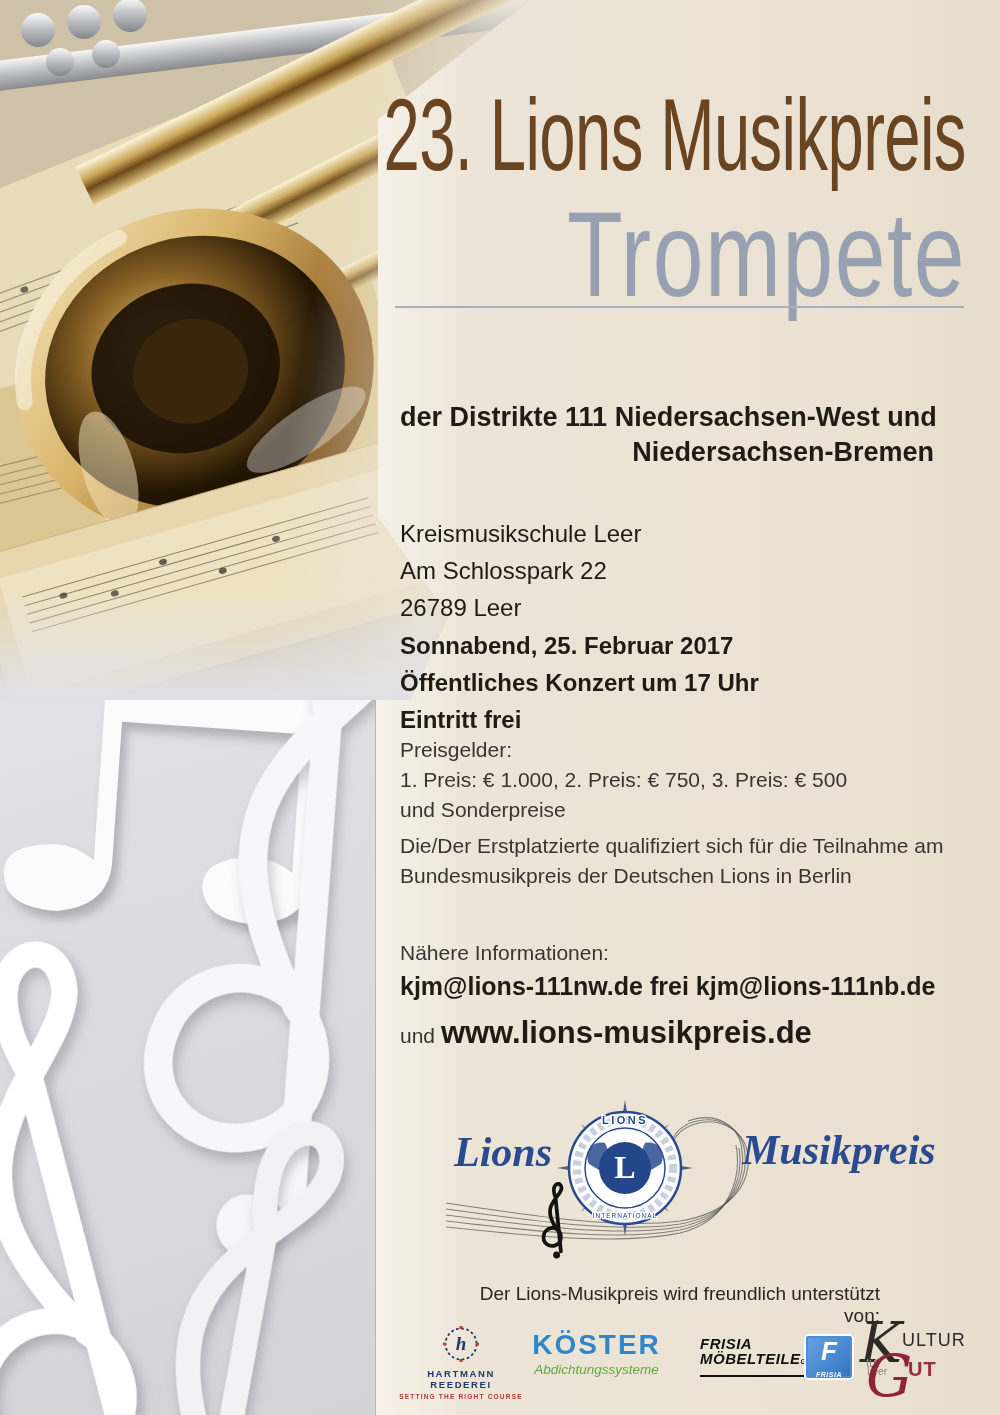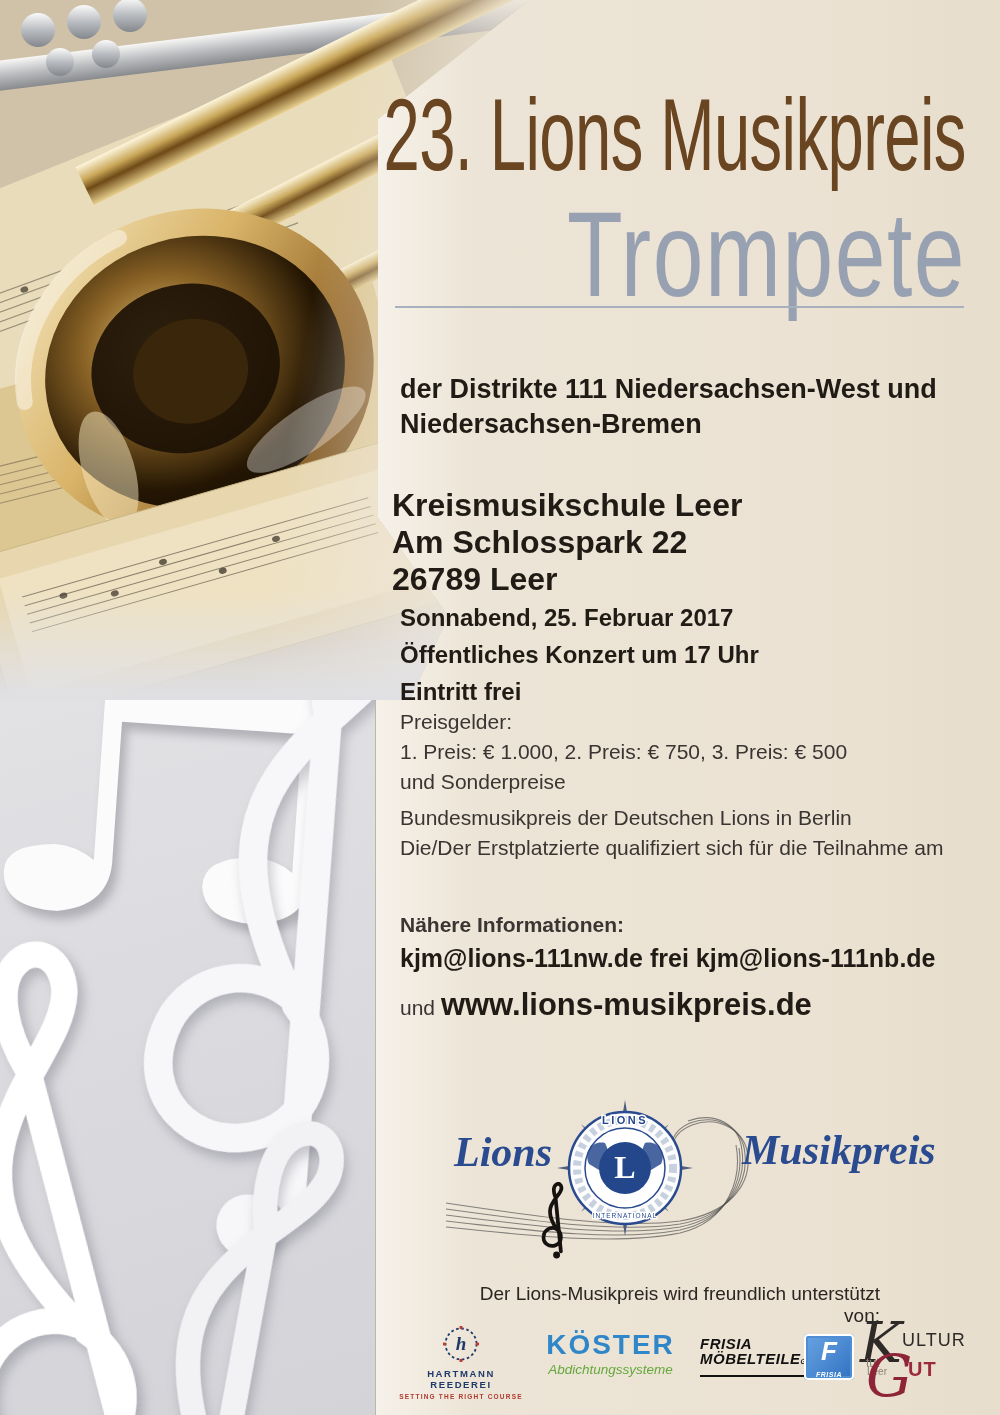--- a/index.html
+++ b/index.html
@@ -21,46 +21,46 @@
      background:linear-gradient(100deg,rgba(236,228,215,0) 55%,rgba(236,228,215,.85) 80%,#ece4d7 95%);}
   .photo .fade-bottom{position:absolute;left:0;right:0;bottom:0;height:110px;
      background:linear-gradient(180deg,rgba(226,226,229,0) 0%,rgba(226,226,229,.8) 75%,#e0e0e4 100%);}
   
   .title{position:absolute;top:84px;right:34px;z-index:6;color:#6a4522;font-size:102px;line-height:1;
      white-space:nowrap;transform:scaleX(.64);transform-origin:100% 50%;letter-spacing:-1px;font-weight:400;}
   .subtitle{position:absolute;top:194px;right:34px;z-index:6;color:#98a1b1;font-size:120px;line-height:1;
      white-space:nowrap;transform:scaleX(.76);transform-origin:100% 50%;letter-spacing:2px;font-weight:400;}
   .rule{position:absolute;top:306px;left:395px;right:36px;height:2px;background:#a9b0bd;z-index:6;}
   
-  .txt{position:absolute;z-index:6;color:#211b16;}
+  .txt{position:absolute;z-index:6;color:#211b16;margin-top:28px;}
   .district{top:372px;left:400px;width:546px;font-size:27px;font-weight:bold;line-height:35px;}
-  .district .l2{padding-right:12px;}
-  .venue{top:487px;left:392px;font-size:32px;font-weight:bold;line-height:37px;}
+  .district .l2{text-align:right;padding-right:12px;}
+  .venue{top:487px;left:400px;font-size:24px;font-weight:normal;line-height:37px;}
   .event{top:599px;left:400px;font-size:24px;font-weight:bold;line-height:37px;}
   .prizes{top:707px;left:400px;font-size:21px;line-height:30px;color:#3a3532;}
   .qualification{top:803px;left:400px;font-size:21px;line-height:30px;color:#3a3532;}
-  .info-h{top:913px;left:400px;font-size:21px;color:#3a3532;font-weight:bold;}
+  .info-h{top:913px;left:400px;font-size:21px;color:#3a3532;}
   .emails{top:944px;left:400px;font-size:25px;font-weight:bold;}
   .webline{top:987px;left:400px;font-size:21px;color:#3a3532;}
   .webline .site{font-size:31px;font-weight:bold;color:#211b16;}
   
   .logoblock{position:absolute;left:440px;top:1085px;width:520px;height:190px;z-index:6;}
   .logoblock .brand{position:absolute;color:#2a4b90;font-family:"Liberation Serif",serif;
       font-style:italic;font-weight:bold;font-size:42px;line-height:1;}
   .brand.lions{left:14px;top:46px;}
   .brand.musikpreis{left:302px;top:44px;}
   .logoblock svg{position:absolute;left:0;top:0;}
   
   .supported{position:absolute;top:1283px;left:440px;width:440px;text-align:right;font-size:19px;
       color:#2b2621;z-index:6;}
   .sponsor{position:absolute;z-index:6;}
   .hartmann{left:396px;top:1324px;width:130px;text-align:center;}
   .hartmann .name{margin-top:4px;font-size:9.5px;font-weight:bold;letter-spacing:1.6px;color:#1d3a6b;}
   .hartmann .tag{margin-top:3px;font-size:6.5px;letter-spacing:1.2px;color:#b03a30;font-weight:bold;}
-  .koester{left:543px;top:1331px;width:135px;text-align:center;}
+  .koester{left:529px;top:1331px;width:135px;text-align:center;}
   .koester .name{font-size:28px;font-weight:800;letter-spacing:2px;color:#2f86c8;line-height:1;}
   .koester .tag{font-size:13.5px;font-style:italic;color:#64a83a;margin-top:3px;}
   .frisia{left:700px;top:1334px;width:160px;height:56px;}
   .frisia .words{position:absolute;left:0;top:2px;font-style:italic;font-weight:bold;color:#111;
       line-height:15px;font-size:15px;letter-spacing:.5px;border-bottom:2px solid #111;padding-bottom:6px;}
   .frisia .gmbh{font-size:6.5px;font-style:italic;}
   .frisia .badge{position:absolute;left:104px;top:0px;width:50px;height:46px;border-radius:4px;
       background:linear-gradient(135deg,#6aa6e4,#2f6fc0);box-shadow:inset 0 0 0 2px #fff, inset 0 0 0 4px #4f8dd4;}
   .frisia .badge .f{position:absolute;left:0;right:0;top:2px;text-align:center;color:#fff;
       font-size:26px;font-weight:800;font-style:italic;}
@@ -224,22 +224,22 @@
     <div>Eintritt frei</div>
   </div>
 
   <div class="txt prizes">
     <div>Preisgelder:</div>
     <div>1. Preis: € 1.000, 2. Preis: € 750, 3. Preis: € 500</div>
     <div>und Sonderpreise</div>
   </div>
 
   <div class="txt qualification">
+    <div>Die/Der Erstplatzierte qualifiziert sich für die Teilnahme am</div>
     <div>Bundesmusikpreis der Deutschen Lions in Berlin</div>
-    <div>Die/Der Erstplatzierte qualifiziert sich für die Teilnahme am</div>
   </div>
 
   <div class="txt info-h">Nähere Informationen:</div>
   <div class="txt emails">kjm@lions-111nw.de frei kjm@lions-111nb.de</div>
   <div class="txt webline"><span>und </span><span class="site">www.lions-musikpreis.de</span></div>
 
   <div class="logoblock">
     <svg width="520" height="190" viewBox="0 0 520 190">
 
       <g fill="none" stroke="#4a4a4a" stroke-width="1.1" stroke-opacity=".65">

